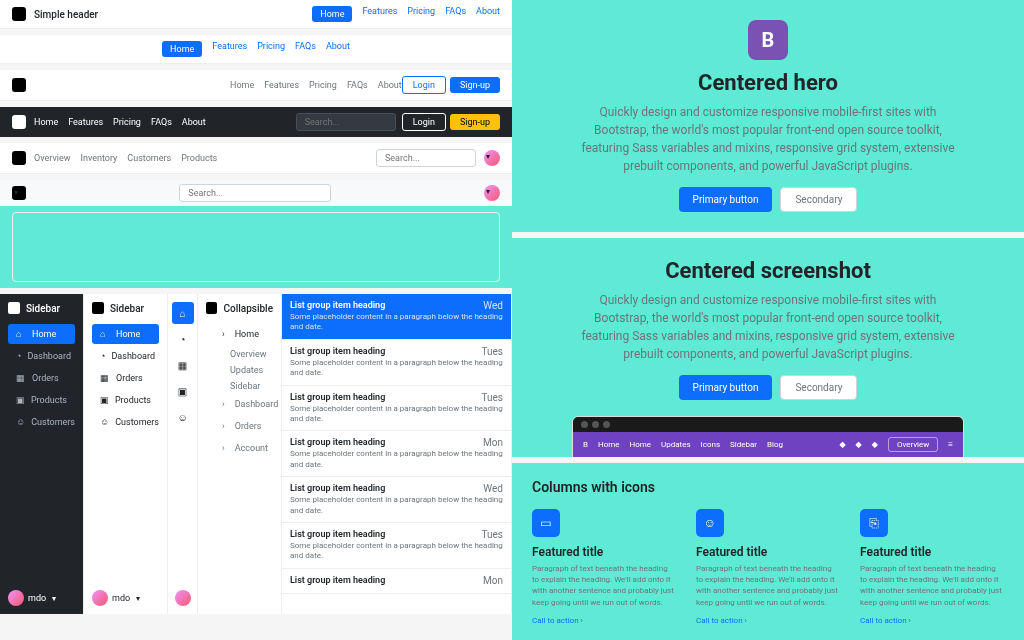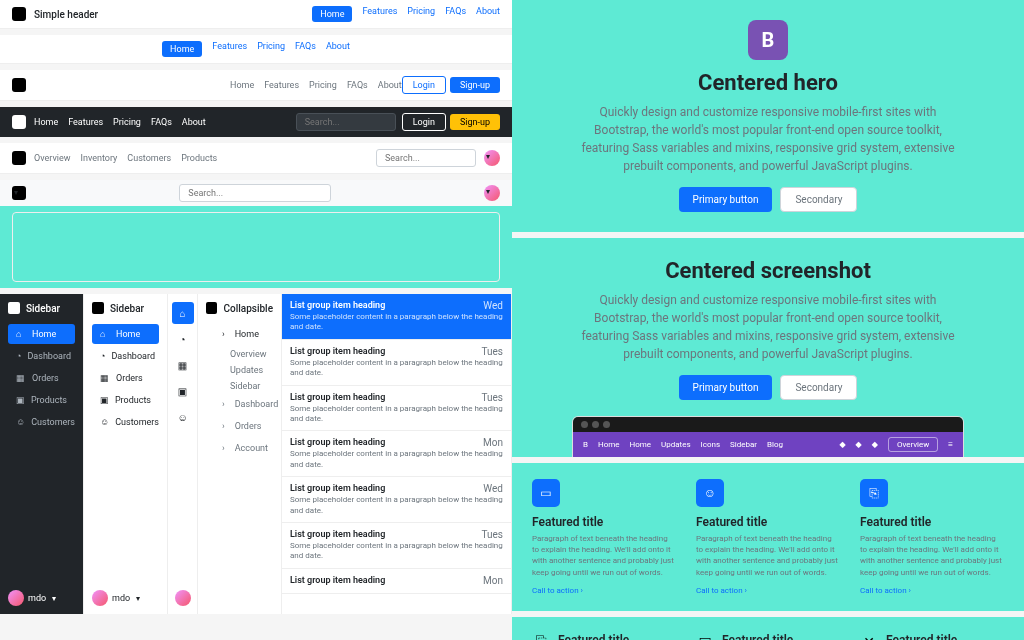--- a/index.html
+++ b/index.html
@@ -360,20 +360,21 @@
       <span>◆</span>
       <span class="dl">Overview</span>
       <span>≡</span>
     </div>
   </div>
 </div>
 </div>
 
 <div class="panel">
 <div class="features">
+  <h2>Columns with icons</h2>
   <div class="frow">
     <div class="fcol">
       <div class="ficon">▭</div>
       <h3>Featured title</h3>
       <p>Paragraph of text beneath the heading to explain the heading. We'll add onto it with another sentence and probably just keep going until we run out of words.</p>
       <a>Call to action ›</a>
     </div>
     <div class="fcol">
       <div class="ficon">☺</div>
       <h3>Featured title</h3>

